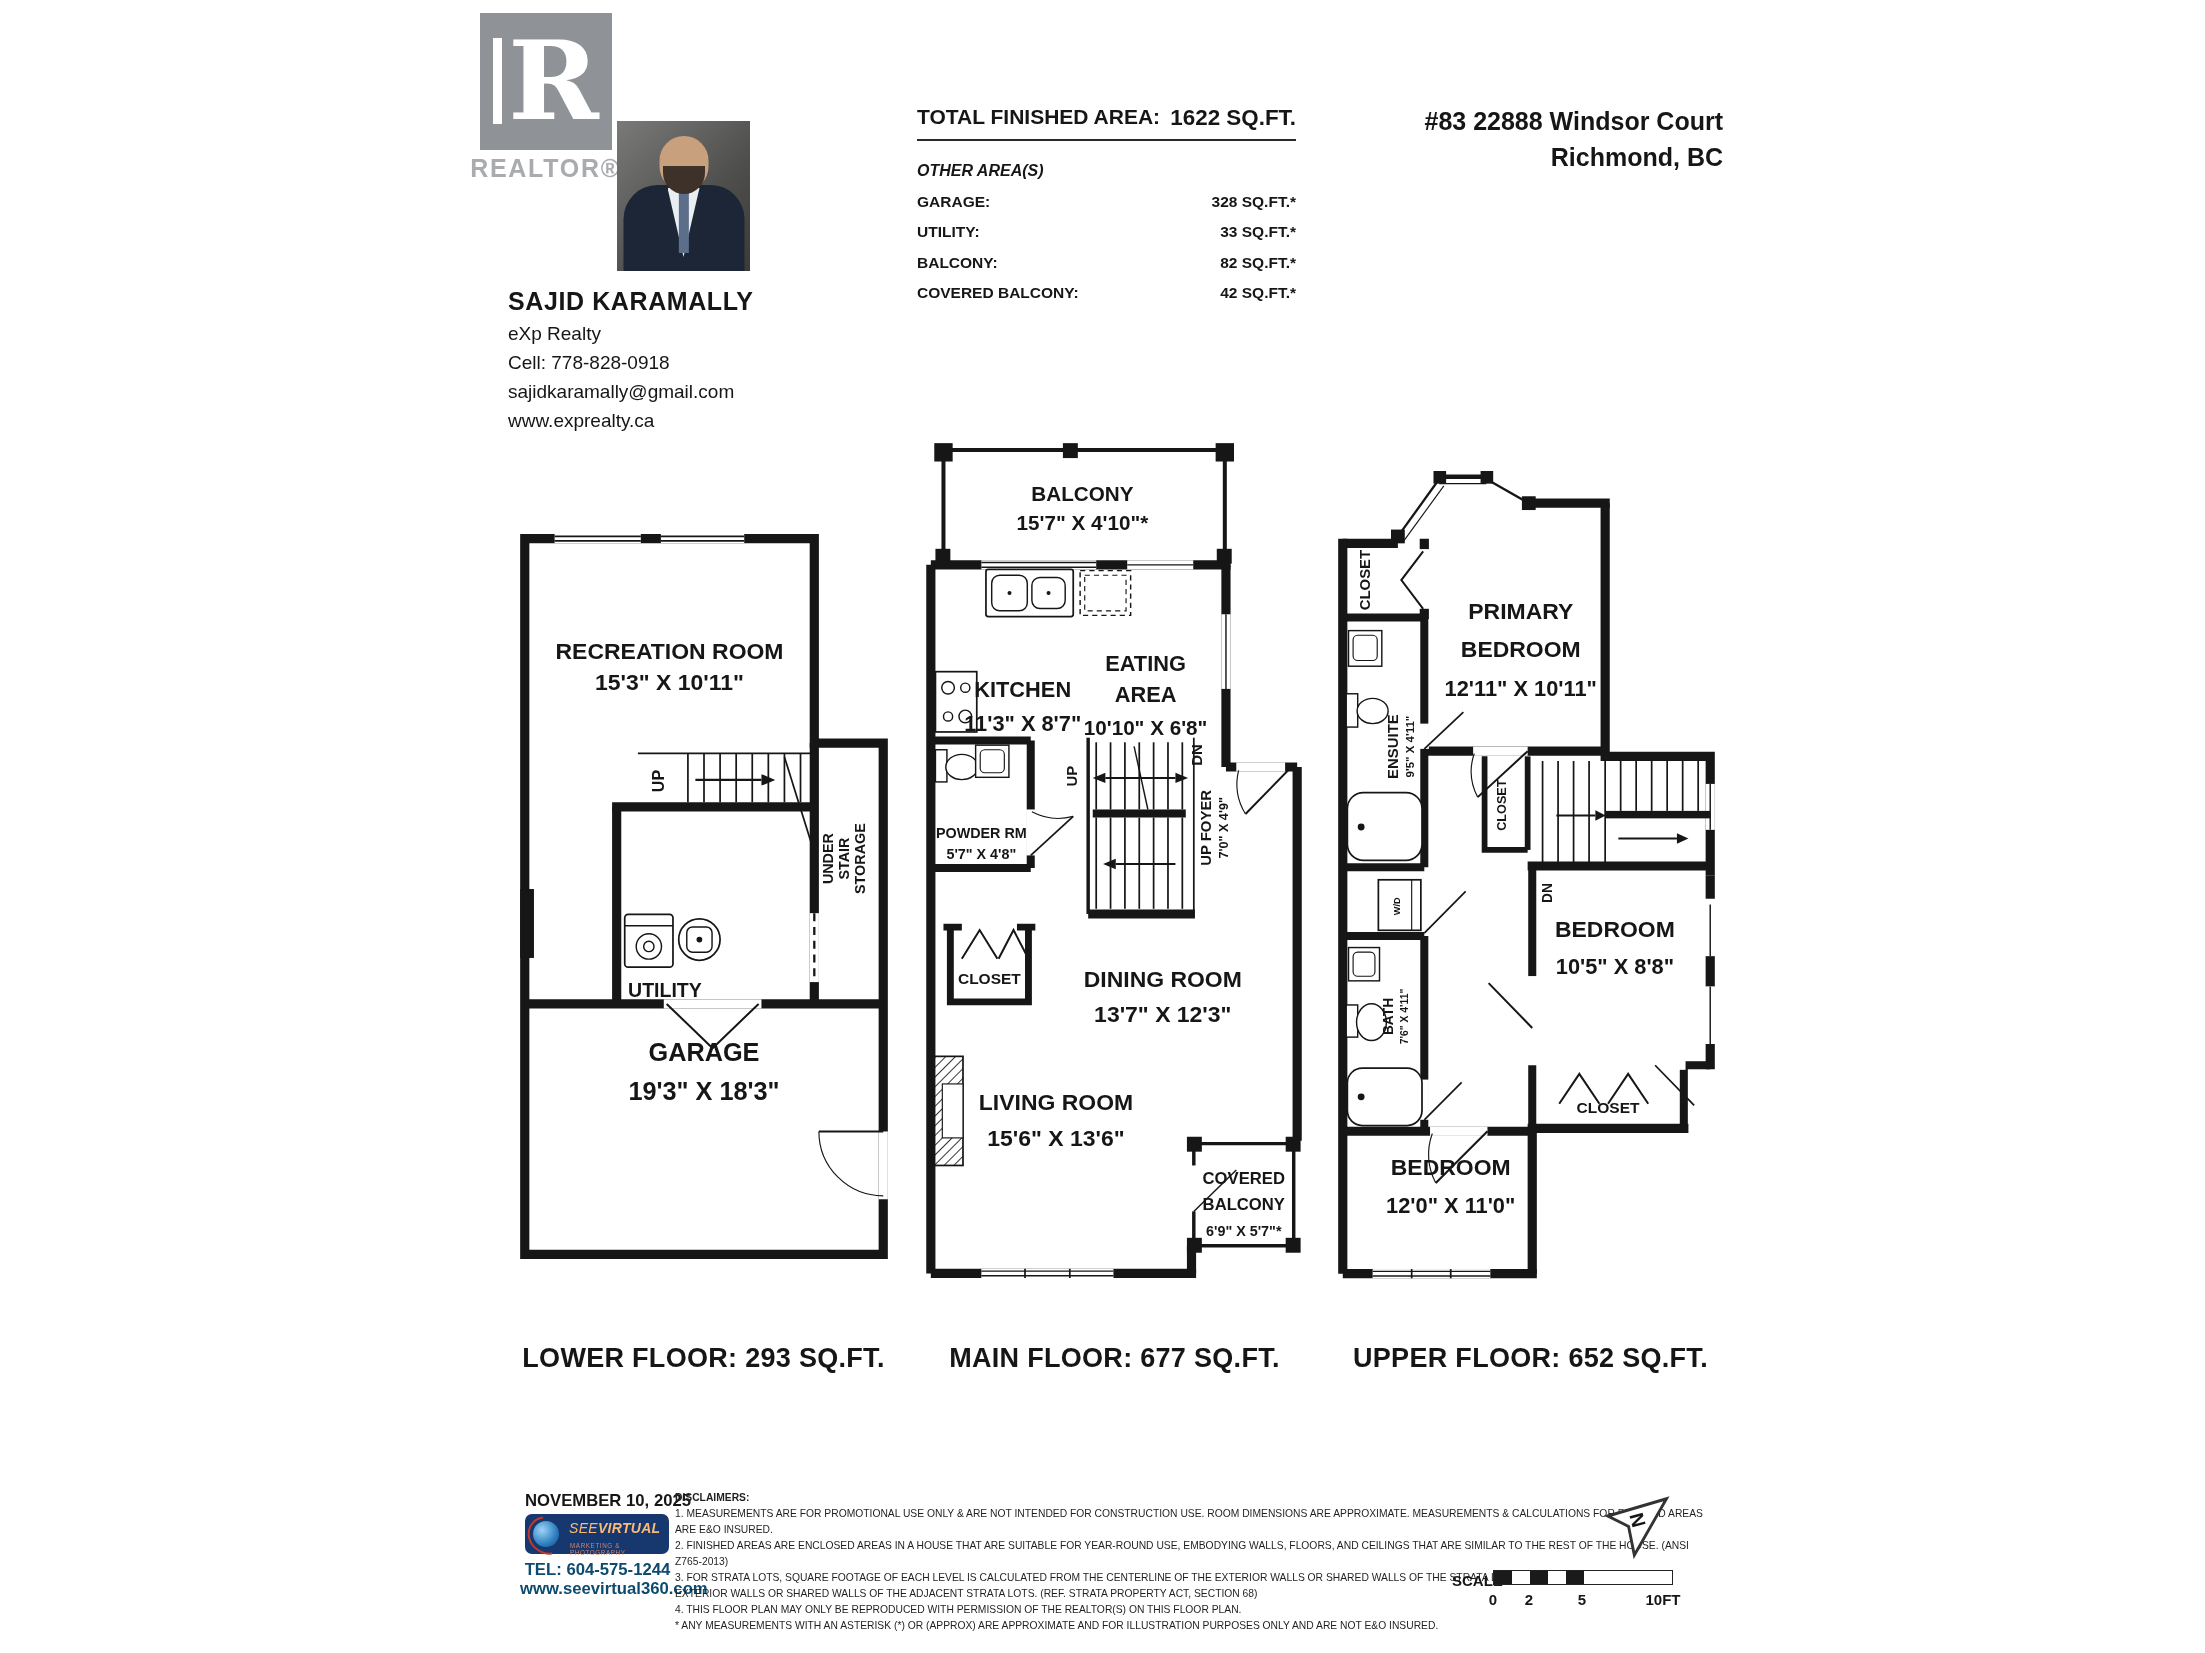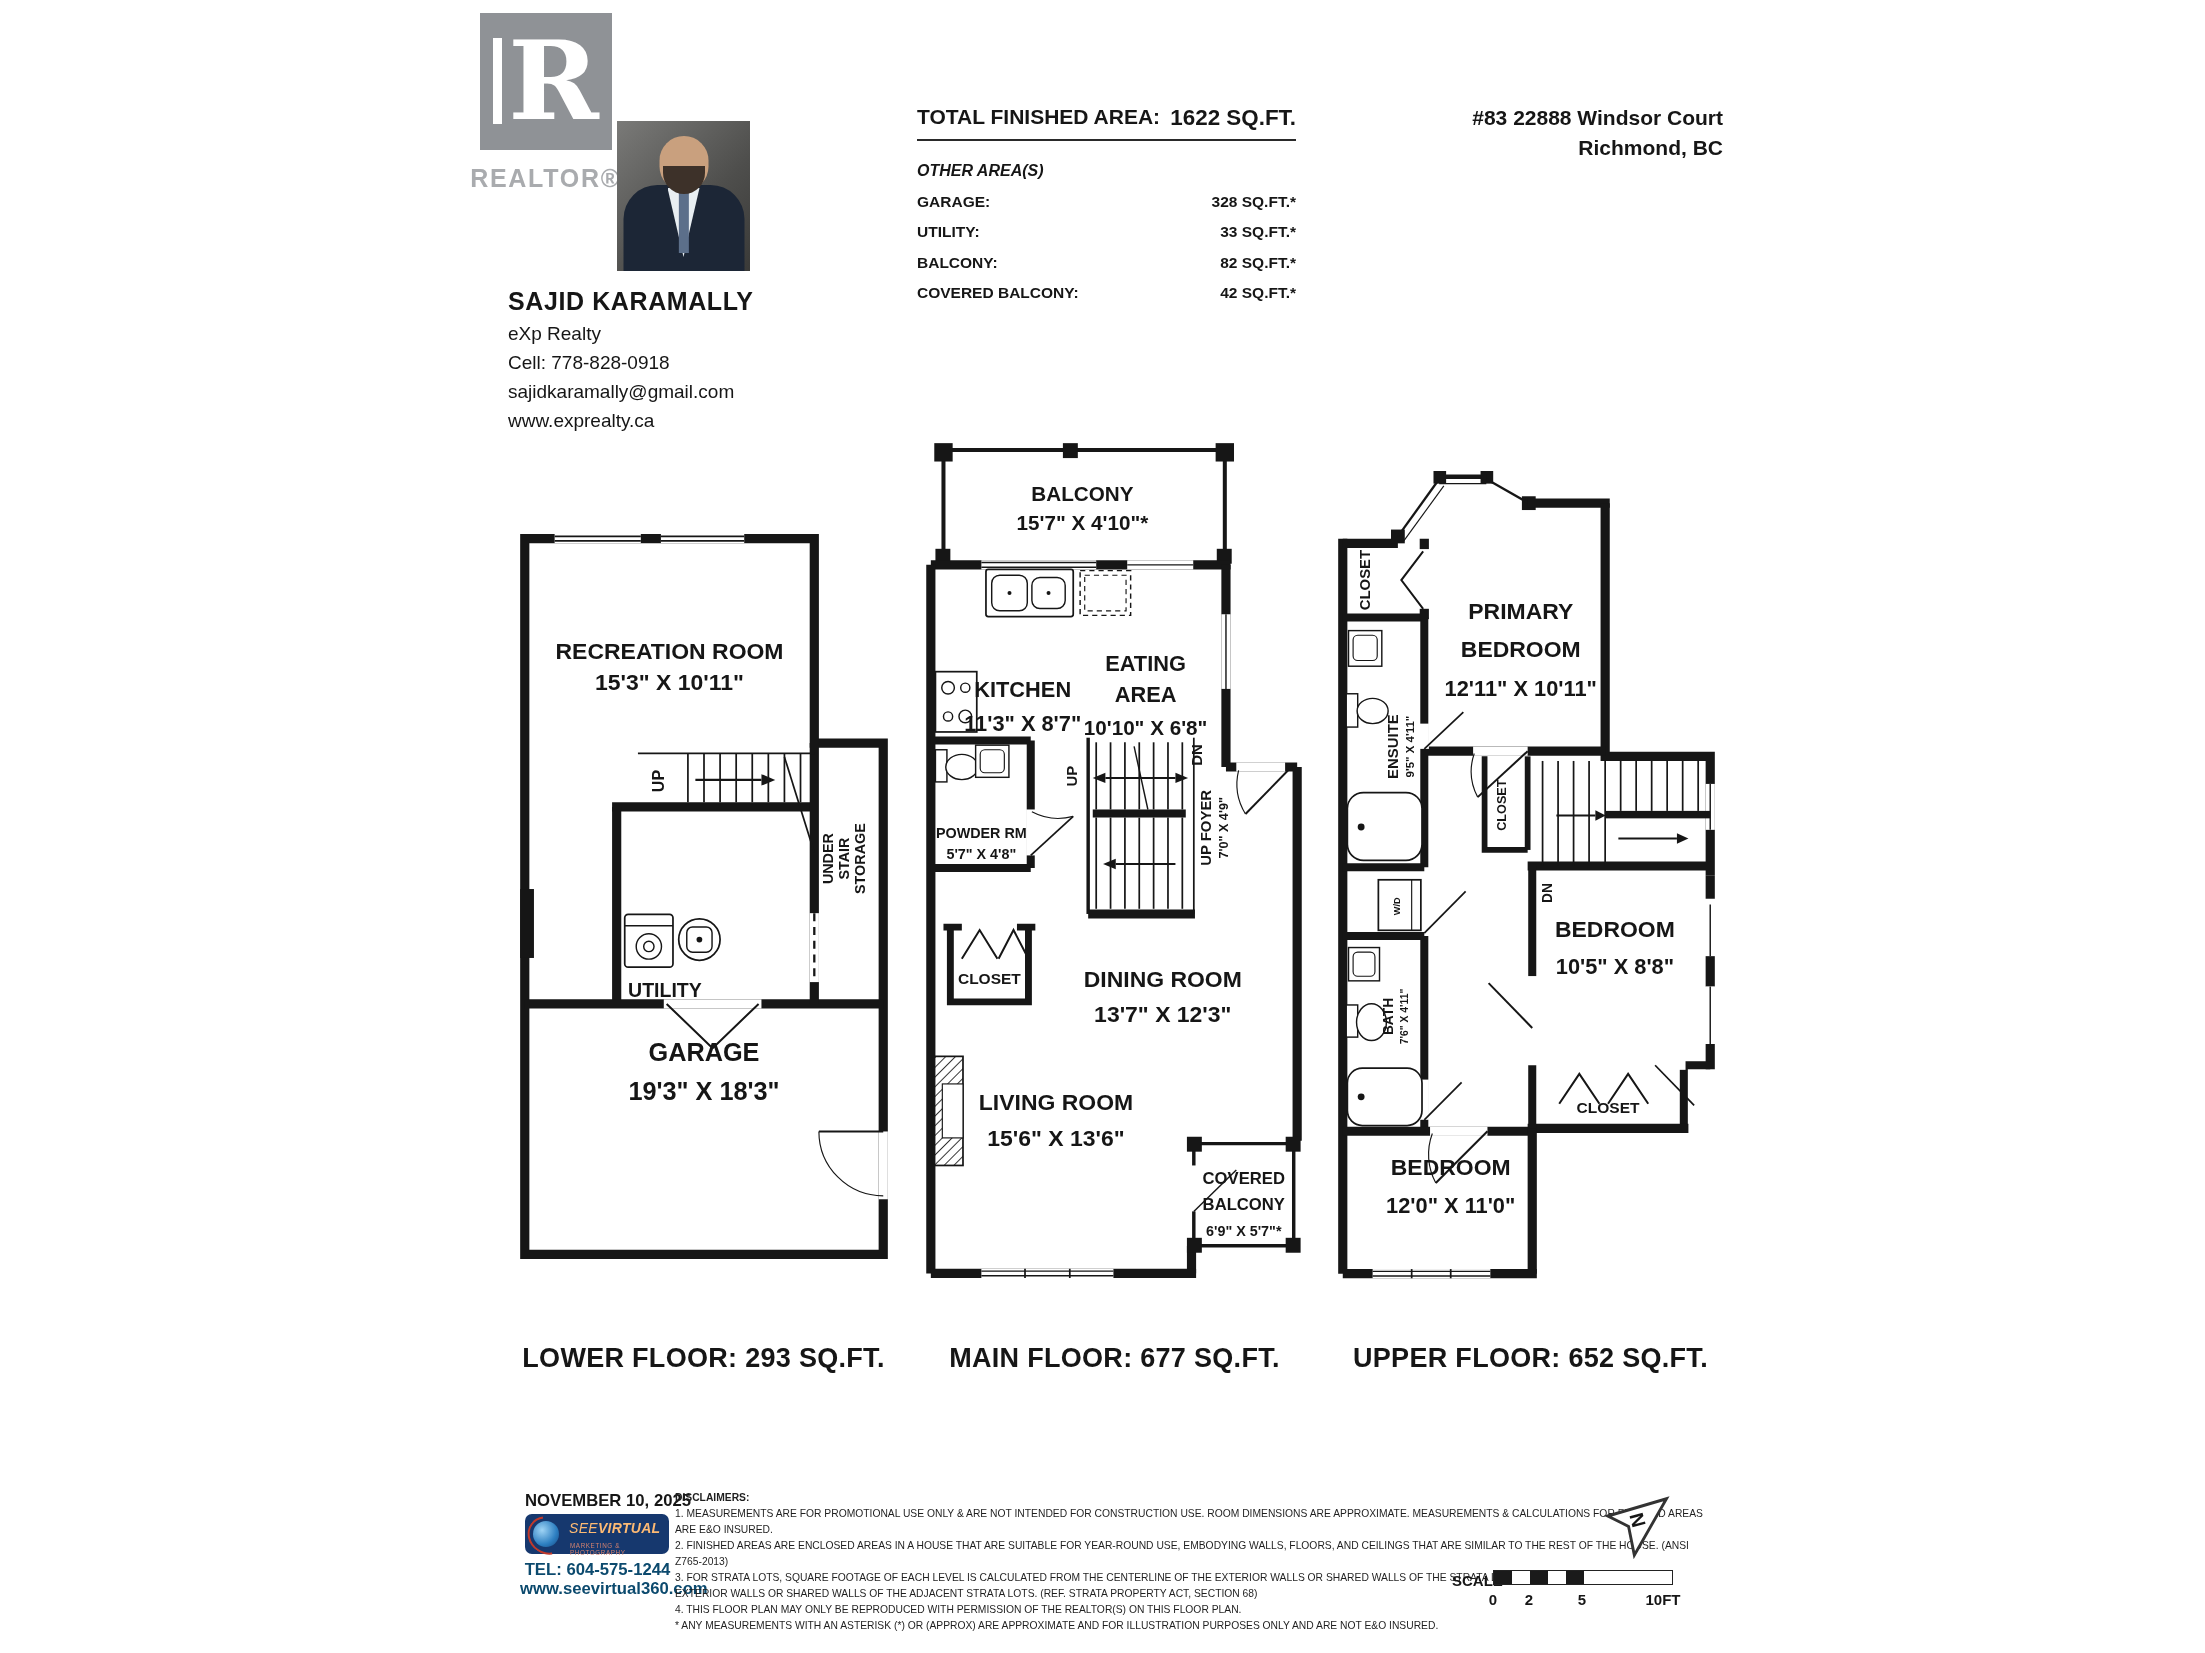--- a/index.html
+++ b/index.html
@@ -20,21 +20,21 @@
   .agent{text-align:left;}
   .agent .name{font-size:25px;font-weight:bold;letter-spacing:0.6px;}
   .agent .line{font-size:19px;margin-top:6.9px;}
   .areas{font-size:15.5px;}
   .areas .toprow{display:flex;justify-content:space-between;align-items:flex-start;}
   .areas .tl{font-size:21px;font-weight:bold;}
   .areas .tv{font-size:22.4px;font-weight:bold;}
   .areas .rule{height:2.3px;background:#2a2a2a;margin-top:8px;}
   .areas .other{font-style:italic;font-weight:bold;font-size:16px;margin-top:20.7px;}
   .areas .row{display:flex;justify-content:space-between;margin-top:12.6px;font-weight:bold;font-size:15.5px;}
-  .address{text-align:right;font-weight:bold;font-size:21px;line-height:1.45;}
+  .address{text-align:right;font-weight:bold;font-size:25px;line-height:1.45;}
   .floor-title{font-size:27px;font-weight:bold;text-align:center;letter-spacing:0.3px;}
   
   svg text{font-family:"Liberation Sans", sans-serif;font-weight:bold;fill:#161616;}
   
   .date{font-size:16.7px;font-weight:bold;}
   .sv-logo{background:#16386e;border-radius:6.9px;position:relative;box-shadow:inset 0 0 0 1.7px #0e2festival;}
   .sv-globe{position:absolute;left:8px;top:6.9px;width:26.4px;height:26.4px;border-radius:50%;
             background:radial-gradient(circle at 35% 35%,#9fd4f5,#2d7fc1 60%,#14467e);}
   .sv-swoosh{position:absolute;left:2.3px;top:3.4px;width:37px;height:33px;border:2.3px solid #c0392b;border-top-color:transparent;border-right-color:transparent;border-radius:50%;transform:rotate(35deg);}
   .sv-text{position:absolute;left:44px;top:5.7px;color:#fdba74;font-size:14px;letter-spacing:0.3px;font-style:italic;}
@@ -51,21 +51,21 @@
 </style>
 </head>
 <body>
 
 <div id="page">
 
   <div class="abs realtor-box" style="left:480px;top:12.6px;width:132px;height:137px;">
     <div class="realtor-bar"></div>
     <div class="realtor-r">R</div>
   </div>
-  <div class="abs realtor-word" style="left:465px;top:164px;width:161px;">REALTOR®</div>
+  <div class="abs realtor-word" style="left:465px;top:154px;width:161px;">REALTOR®</div>
 
   <div class="abs photo" style="left:617px;top:121px;width:133px;height:150px;">
     <div class="head"></div>
     <div class="body"></div>
     <div class="shirt"></div>
     <div class="tie"></div>
     <div class="beard"></div>
   </div>
 
   <div class="abs agent" style="left:508px;top:287px;width:345px;">

